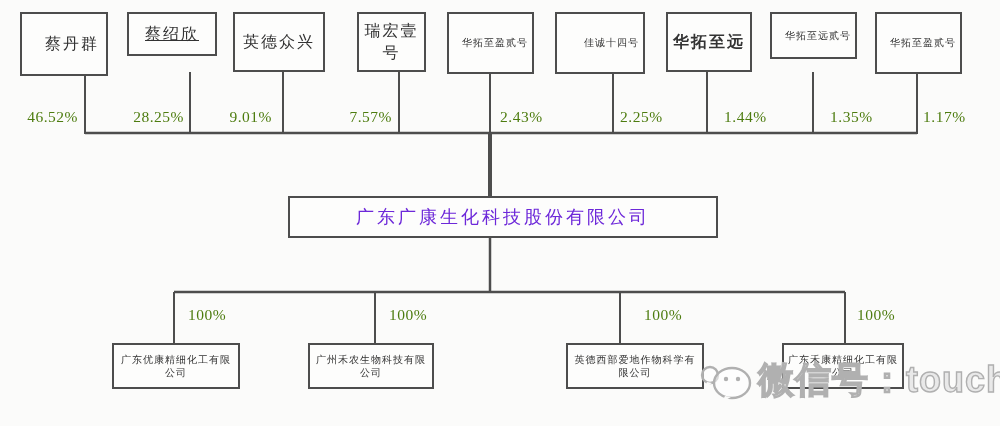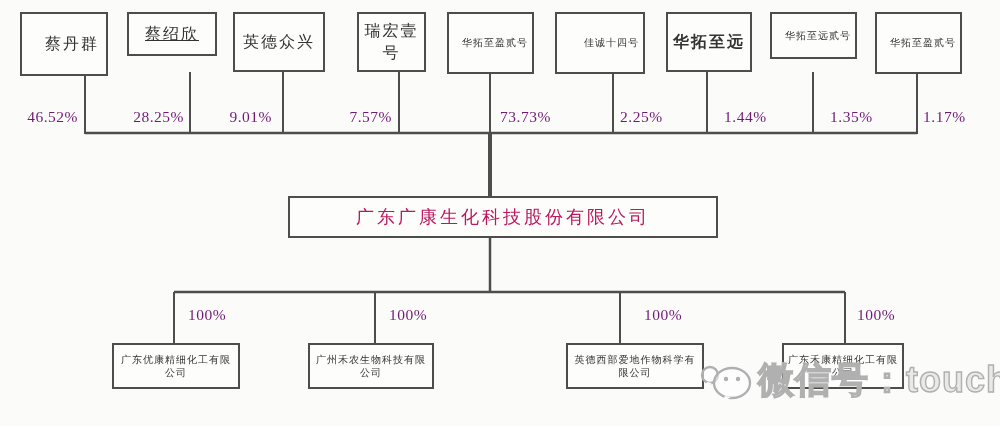--- a/index.html
+++ b/index.html
@@ -20,25 +20,25 @@
     display:flex;align-items:center;justify-content:center;
     text-align:center;
     font-size:16px;
     letter-spacing:2px;
     line-height:1.35;
     color:#333;
     padding:2px 4px;
     z-index:2;
   }
   .node.small{font-size:10px;letter-spacing:1px;justify-content:flex-end;}
-  .node.company{font-size:18px;letter-spacing:3px;color:#be185d;}
+  .node.company{font-size:18px;letter-spacing:3px;color:#6d28d9;}
   .pct{
     position:absolute;
     font-size:15.5px;
-    color:#701a75;
+    color:#4d7c0f;
     white-space:nowrap;
     z-index:2;
     letter-spacing:0.5px;
   }
   .pct.r{text-align:right;}
   .watermark{
     position:absolute;
     left:698px;top:356px;
     display:flex;align-items:center;
     z-index:3;
@@ -113,21 +113,21 @@
     <span>华拓至远贰号</span>
   </div>
   <div class="node small" style="left:875px;top:12px;width:87px;height:62px;">
     <span>华拓至盈贰号</span>
   </div>
 
   <div class="pct r" style="left:6px;top:108px;width:72px;">46.52%</div>
   <div class="pct r" style="left:114px;top:108px;width:70px;">28.25%</div>
   <div class="pct r" style="left:214px;top:108px;width:58px;">9.01%</div>
   <div class="pct r" style="left:336px;top:108px;width:56px;">7.57%</div>
-  <div class="pct" style="left:500px;top:108px;">73.73%</div>
+  <div class="pct" style="left:500px;top:108px;">2.43%</div>
   <div class="pct" style="left:620px;top:108px;">2.25%</div>
   <div class="pct" style="left:724px;top:108px;">1.44%</div>
   <div class="pct" style="left:830px;top:108px;">1.35%</div>
   <div class="pct" style="left:923px;top:108px;">1.17%</div>
 
   <div class="node company" style="left:288px;top:196px;width:430px;height:42px;">
     <span>广东广康生化科技股份有限公司</span>
   </div>
 
   <div class="pct" style="left:188px;top:306px;">100%</div>

